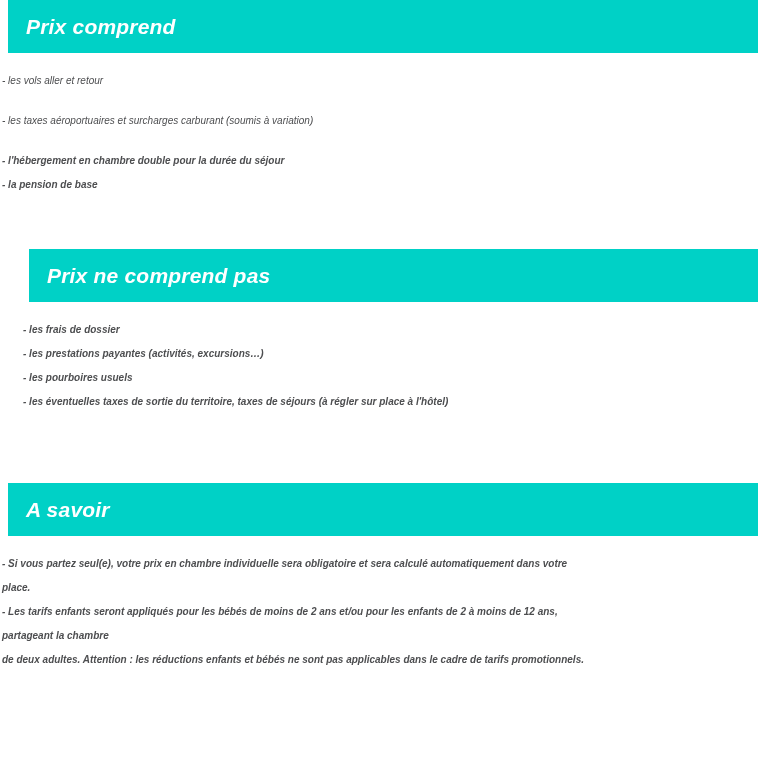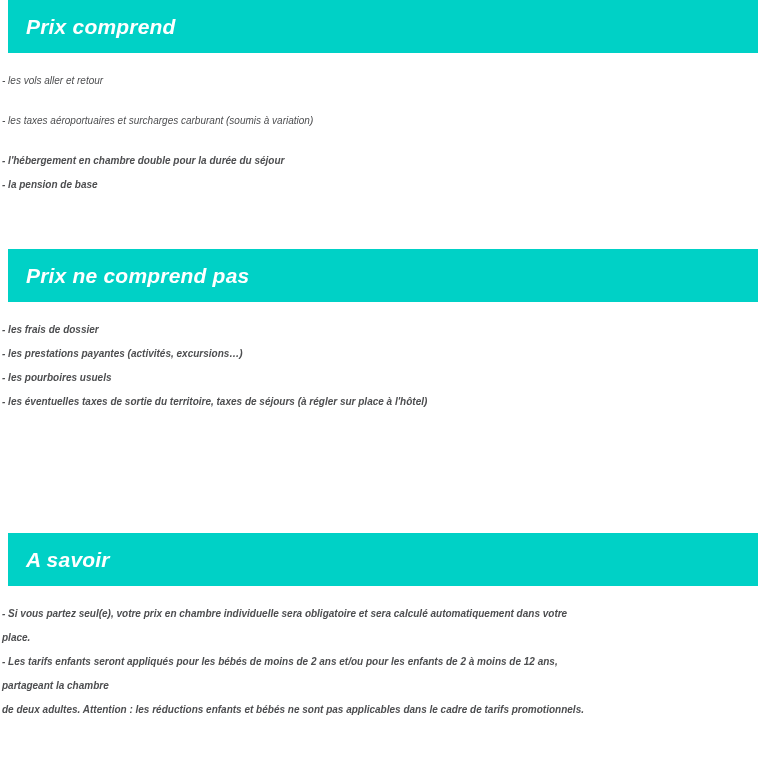--- a/index.html
+++ b/index.html
@@ -35,21 +35,21 @@
   }
   .section-content{
     margin:16px 0 0 2px;
     font-size:10px;
     line-height:24px;
   }
   .para{margin:0 0 16px 0;padding:0;}
   .para:last-child{margin-bottom:0;font-weight:bold;}
   .line{white-space:nowrap;display:block;}
   .sec-1{margin-bottom:52px;}
-  .sec-2{margin-bottom:119px;}
+  .sec-2{margin-bottom:69px;padding-left:21px;}
   .sec-3{margin-bottom:12px;}
 </style>
 </head>
 <body>
 
 <div>
 
   <section class="sec-1">
     <header class="section-bar">
       <span class="bar-title">Prix comprend</span>

